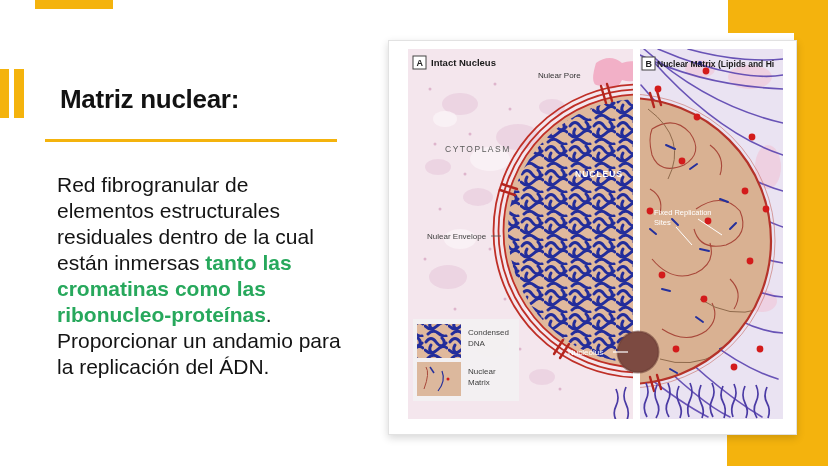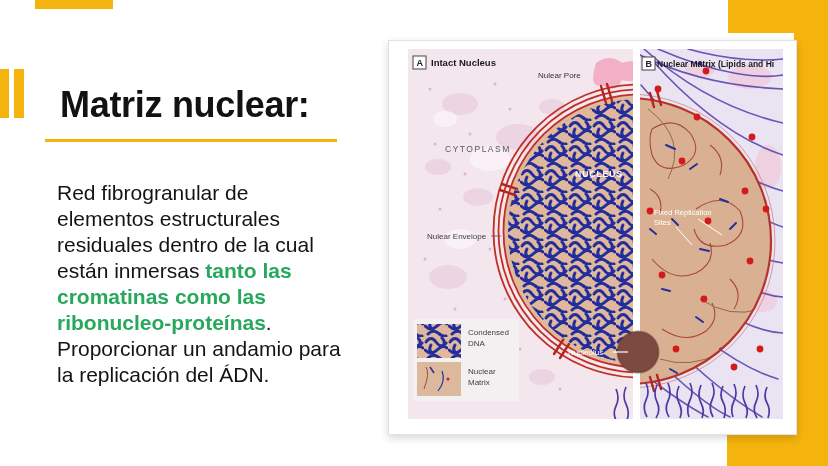--- a/index.html
+++ b/index.html
@@ -5,23 +5,23 @@
   html,body{margin:0;padding:0;background:#fff;}
   .slide{position:relative;width:828px;height:466px;background:#fff;overflow:hidden;
          font-family:"Liberation Sans",sans-serif;}
   .accent{position:absolute;background:#F4B30D;}
   .bar-topleft{left:35px;top:0;width:78px;height:9px;}
   .bar-left1{left:0;top:69px;width:9px;height:49px;}
   .bar-left2{left:14px;top:69px;width:10px;height:49px;}
   .strip-right{left:794px;top:0;width:34px;height:466px;z-index:1;}
   .block-topright{left:728px;top:0;width:100px;height:33px;z-index:1;}
   .block-bottomright{left:727px;top:432px;width:101px;height:34px;z-index:1;}
-  .title{position:absolute;left:60px;top:84px;font-size:36px;font-weight:bold;color:#121212;letter-spacing:-0.3px;}
+  .title{position:absolute;left:60px;top:84px;font-size:26px;font-weight:bold;color:#121212;letter-spacing:-0.3px;}
   .title-underline{position:absolute;left:45px;top:139px;width:292px;height:3px;background:#F4B30D;}
-  .body-text{position:absolute;left:57px;top:180px;width:294px;font-size:21px;line-height:26px;color:#141414;}
+  .body-text{position:absolute;left:57px;top:172px;width:294px;font-size:21px;line-height:26px;color:#141414;}
   .body-text .hl{color:#27A85C;font-weight:bold;}
   .card{position:absolute;left:388px;top:40px;width:407px;height:393px;background:#fff;
         border:1px solid #e2e2e2;box-shadow:0 3px 8px rgba(0,0,0,.16);z-index:2;}
   .fig{position:absolute;left:11px;top:8px;}
   svg{font-family:"Liberation Sans",sans-serif;}
   svg text{user-select:none;}
 </style>
 </head>
 <body>
 

